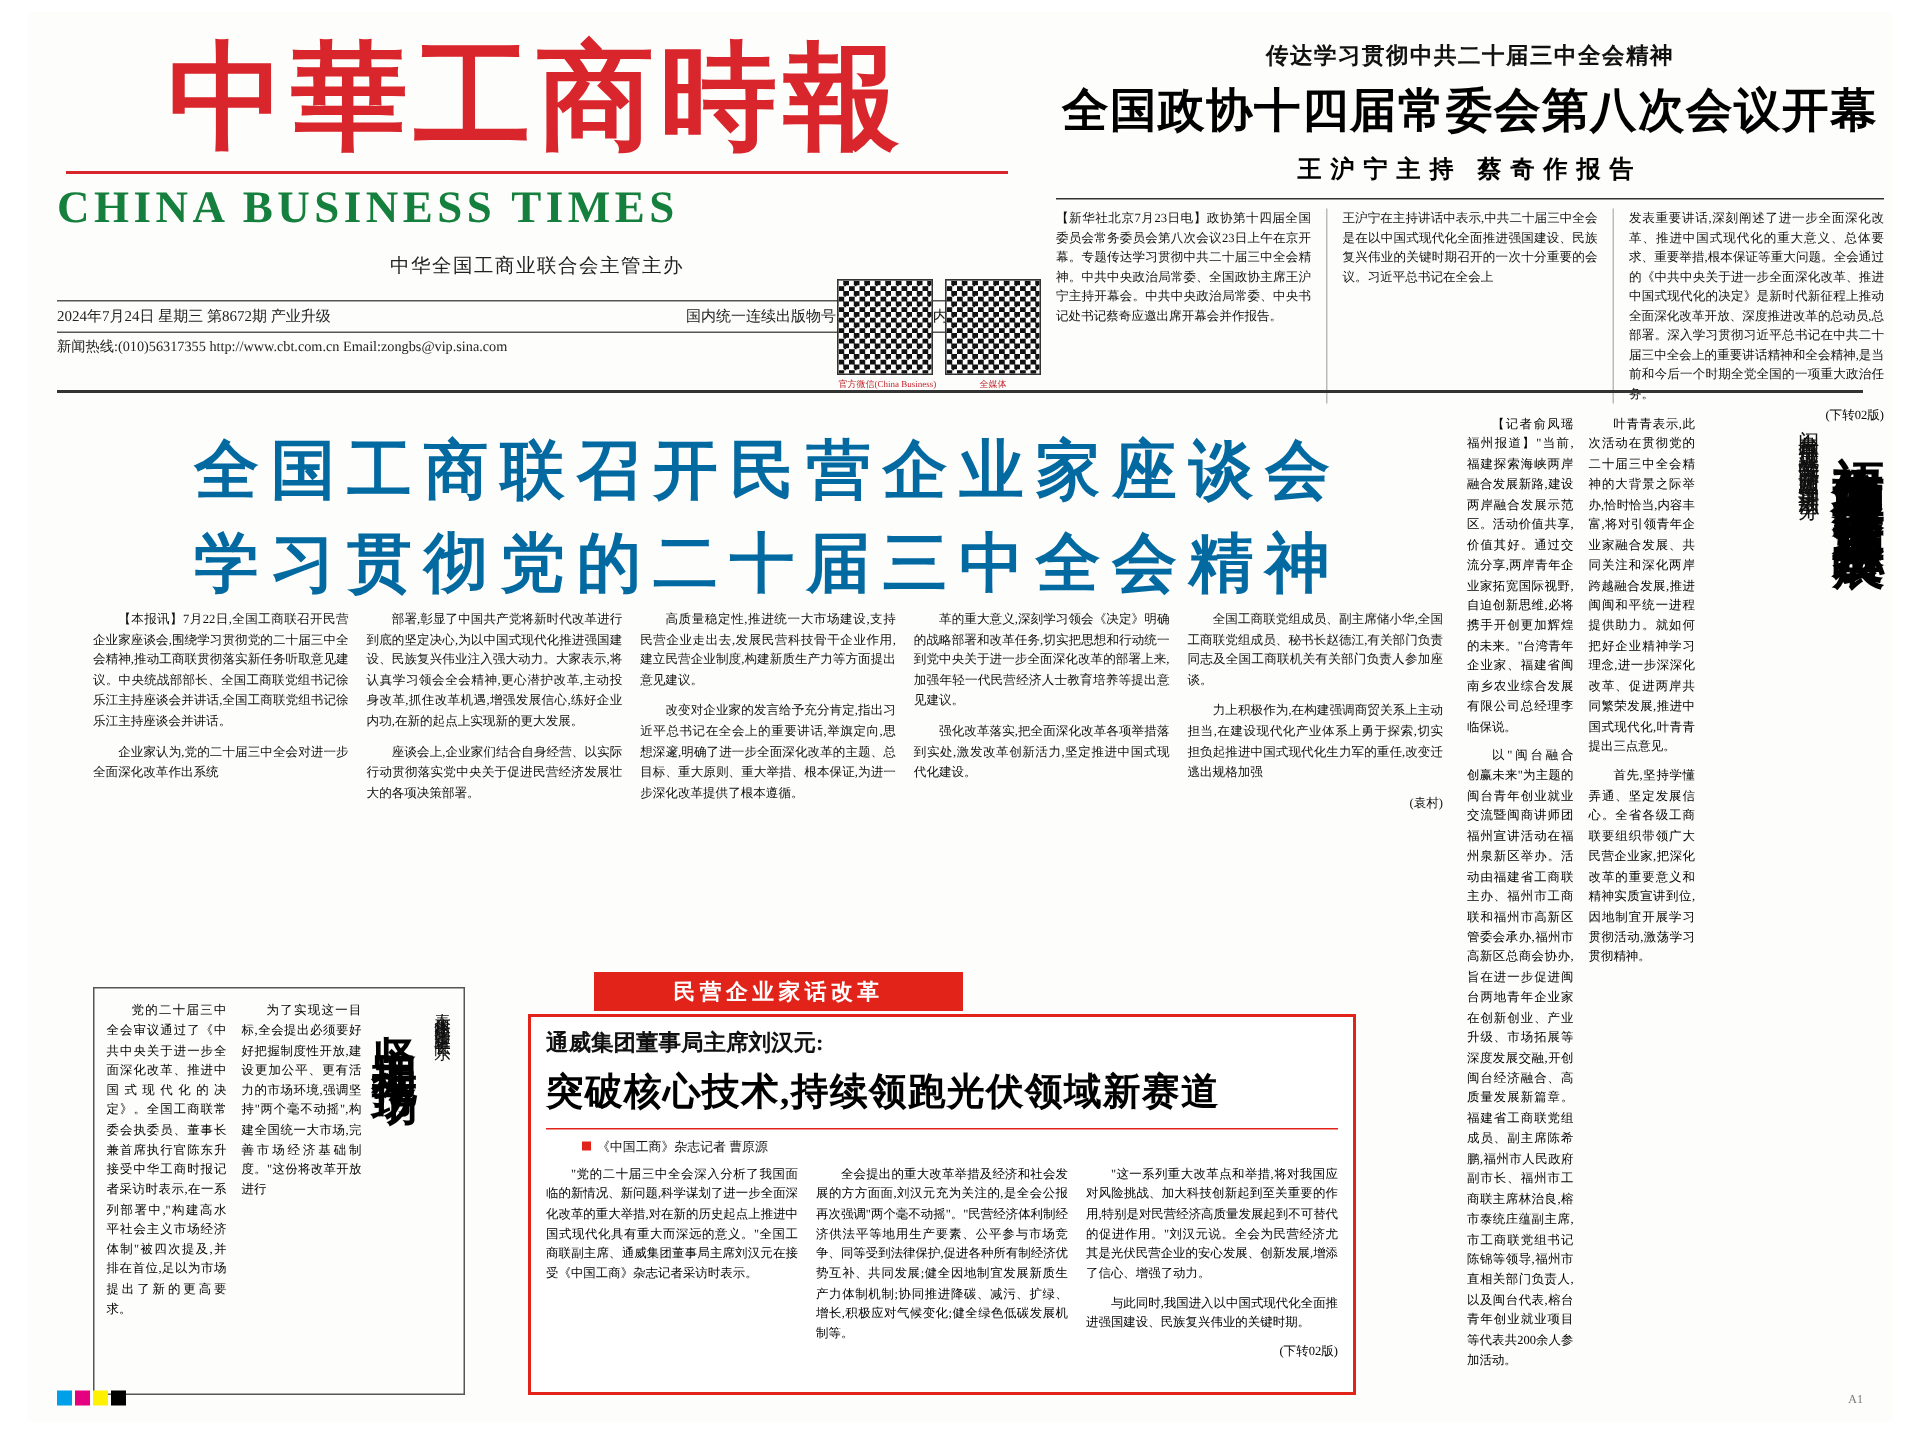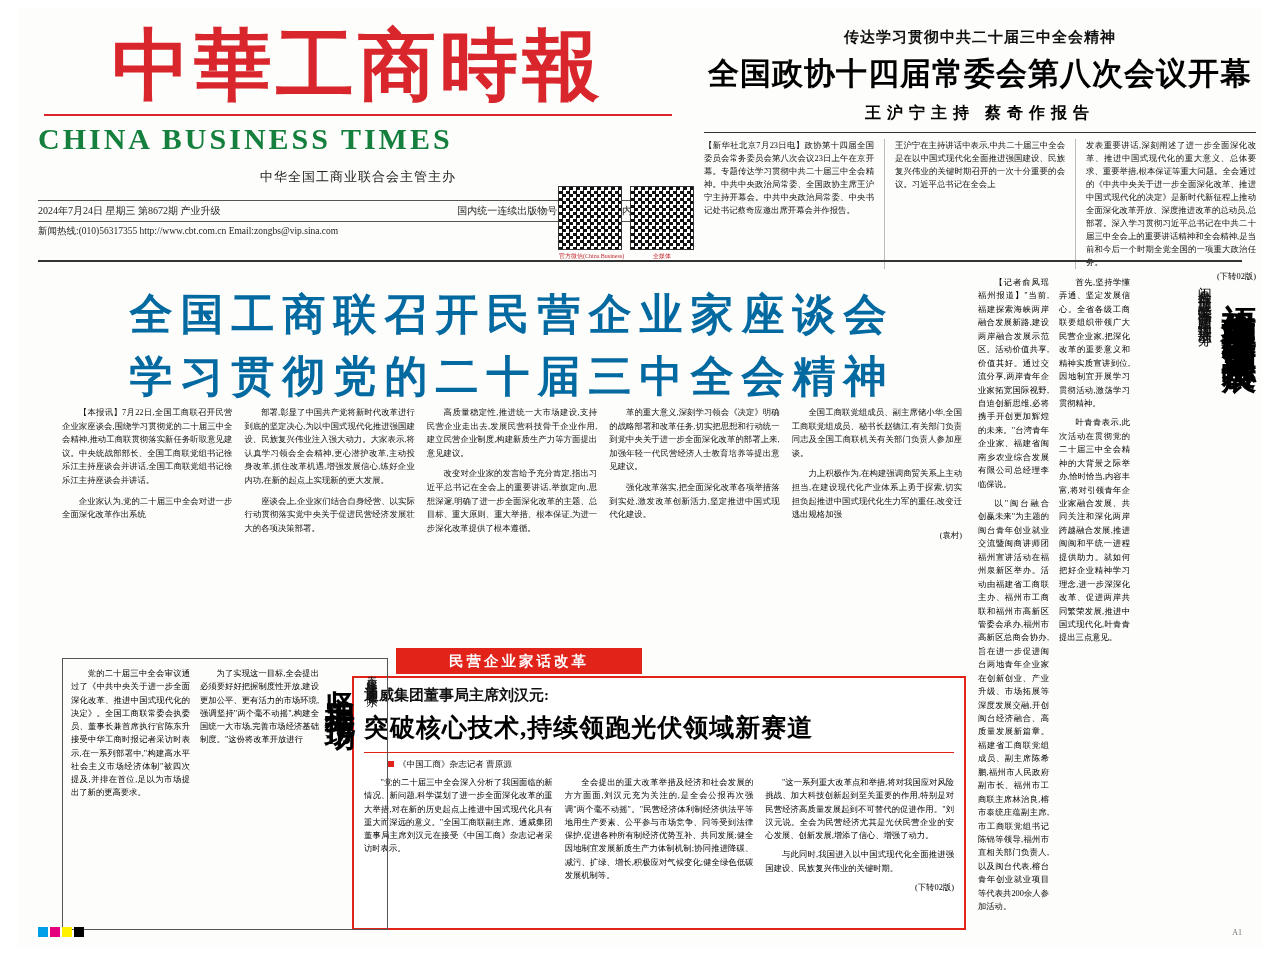--- a/index.html
+++ b/index.html
@@ -222,21 +222,21 @@
     display: flex;
     align-items: center;
     justify-content: center;
   }
 
   
   .feature-box {
     position: absolute;
     left: 334px;
     top: 668px;
-    width: 614px;
+    width: 552px;
     height: 254px;
     border: 2px solid #e2231a;
     box-sizing: border-box;
     padding: 8px 10px;
     background: #fff;
   }
   .feature-kicker {
     font-size: 15px;
     font-weight: 700;
     color: #111;
@@ -270,21 +270,21 @@
     text-align: justify;
   }
   .feature-cols > div { flex: 1; }
   .feature-cols p { margin: 0 0 6px 0; text-indent: 2em; }
 
   
   .left-box {
     position: absolute;
     left: 44px;
     top: 650px;
-    width: 326px;
+    width: 248px;
     height: 272px;
     border: 1px solid #555;
     box-sizing: border-box;
     padding: 8px;
     display: flex;
   }
   .vtext {
     writing-mode: vertical-rl;
     text-orientation: upright;
   }
@@ -484,22 +484,22 @@
       <div class="vtext left-kicker">泰康保险集团董事长陈东</div>
     </div>
 
     <div class="right-col">
       <div class="right-body">
         <div>
           <p>【记者俞凤瑶福州报道】"当前,福建探索海峡两岸融合发展新路,建设两岸融合发展示范区。活动价值共享,价值其好。通过交流分享,两岸青年企业家拓宽国际视野,自迫创新思维,必将携手开创更加辉煌的未来。"台湾青年企业家、福建省闽南乡农业综合发展有限公司总经理李临保说。</p>
           <p>以"闽台融合 创赢未来"为主题的闽台青年创业就业交流暨闽商讲师团福州宣讲活动在福州泉新区举办。活动由福建省工商联主办、福州市工商联和福州市高新区管委会承办,福州市高新区总商会协办,旨在进一步促进闽台两地青年企业家在创新创业、产业升级、市场拓展等深度发展交融,开创闽台经济融合、高质量发展新篇章。福建省工商联党组成员、副主席陈希鹏,福州市人民政府副市长、福州市工商联主席林治良,榕市泰统庄蕴副主席,市工商联党组书记陈锦等领导,福州市直相关部门负责人,以及闽台代表,榕台青年创业就业项目等代表共200余人参加活动。</p>
         </div>
         <div>
+          <p>叶青青表示,此次活动在贯彻党的二十届三中全会精神的大背景之际举办,恰时恰当,内容丰富,将对引领青年企业家融合发展、共同关注和深化两岸跨越融合发展,推进闽闽和平统一进程提供助力。就如何把好企业精神学习理念,进一步深深化改革、促进两岸共同繁荣发展,推进中国式现代化,叶青青提出三点意见。</p>
           <p>首先,坚持学懂弄通、坚定发展信心。全省各级工商联要组织带领广大民营企业家,把深化改革的重要意义和精神实质宣讲到位,因地制宜开展学习贯彻活动,激荡学习贯彻精神。</p>
-          <p>叶青青表示,此次活动在贯彻党的二十届三中全会精神的大背景之际举办,恰时恰当,内容丰富,将对引领青年企业家融合发展、共同关注和深化两岸跨越融合发展,推进闽闽和平统一进程提供助力。就如何把好企业精神学习理念,进一步深深化改革、促进两岸共同繁荣发展,推进中国式现代化,叶青青提出三点意见。</p>
         </div>
       </div>
       <div class="right-head-wrap">
         <div class="right-sub">闽台青年创业就业交流暨闽商讲师团福州宣讲活动举办</div>
         <div class="right-head">福建力推两岸青年企业家融合发展</div>
       </div>
     </div>
 
     <div class="bottom-strip">
       <div class="swatches">

